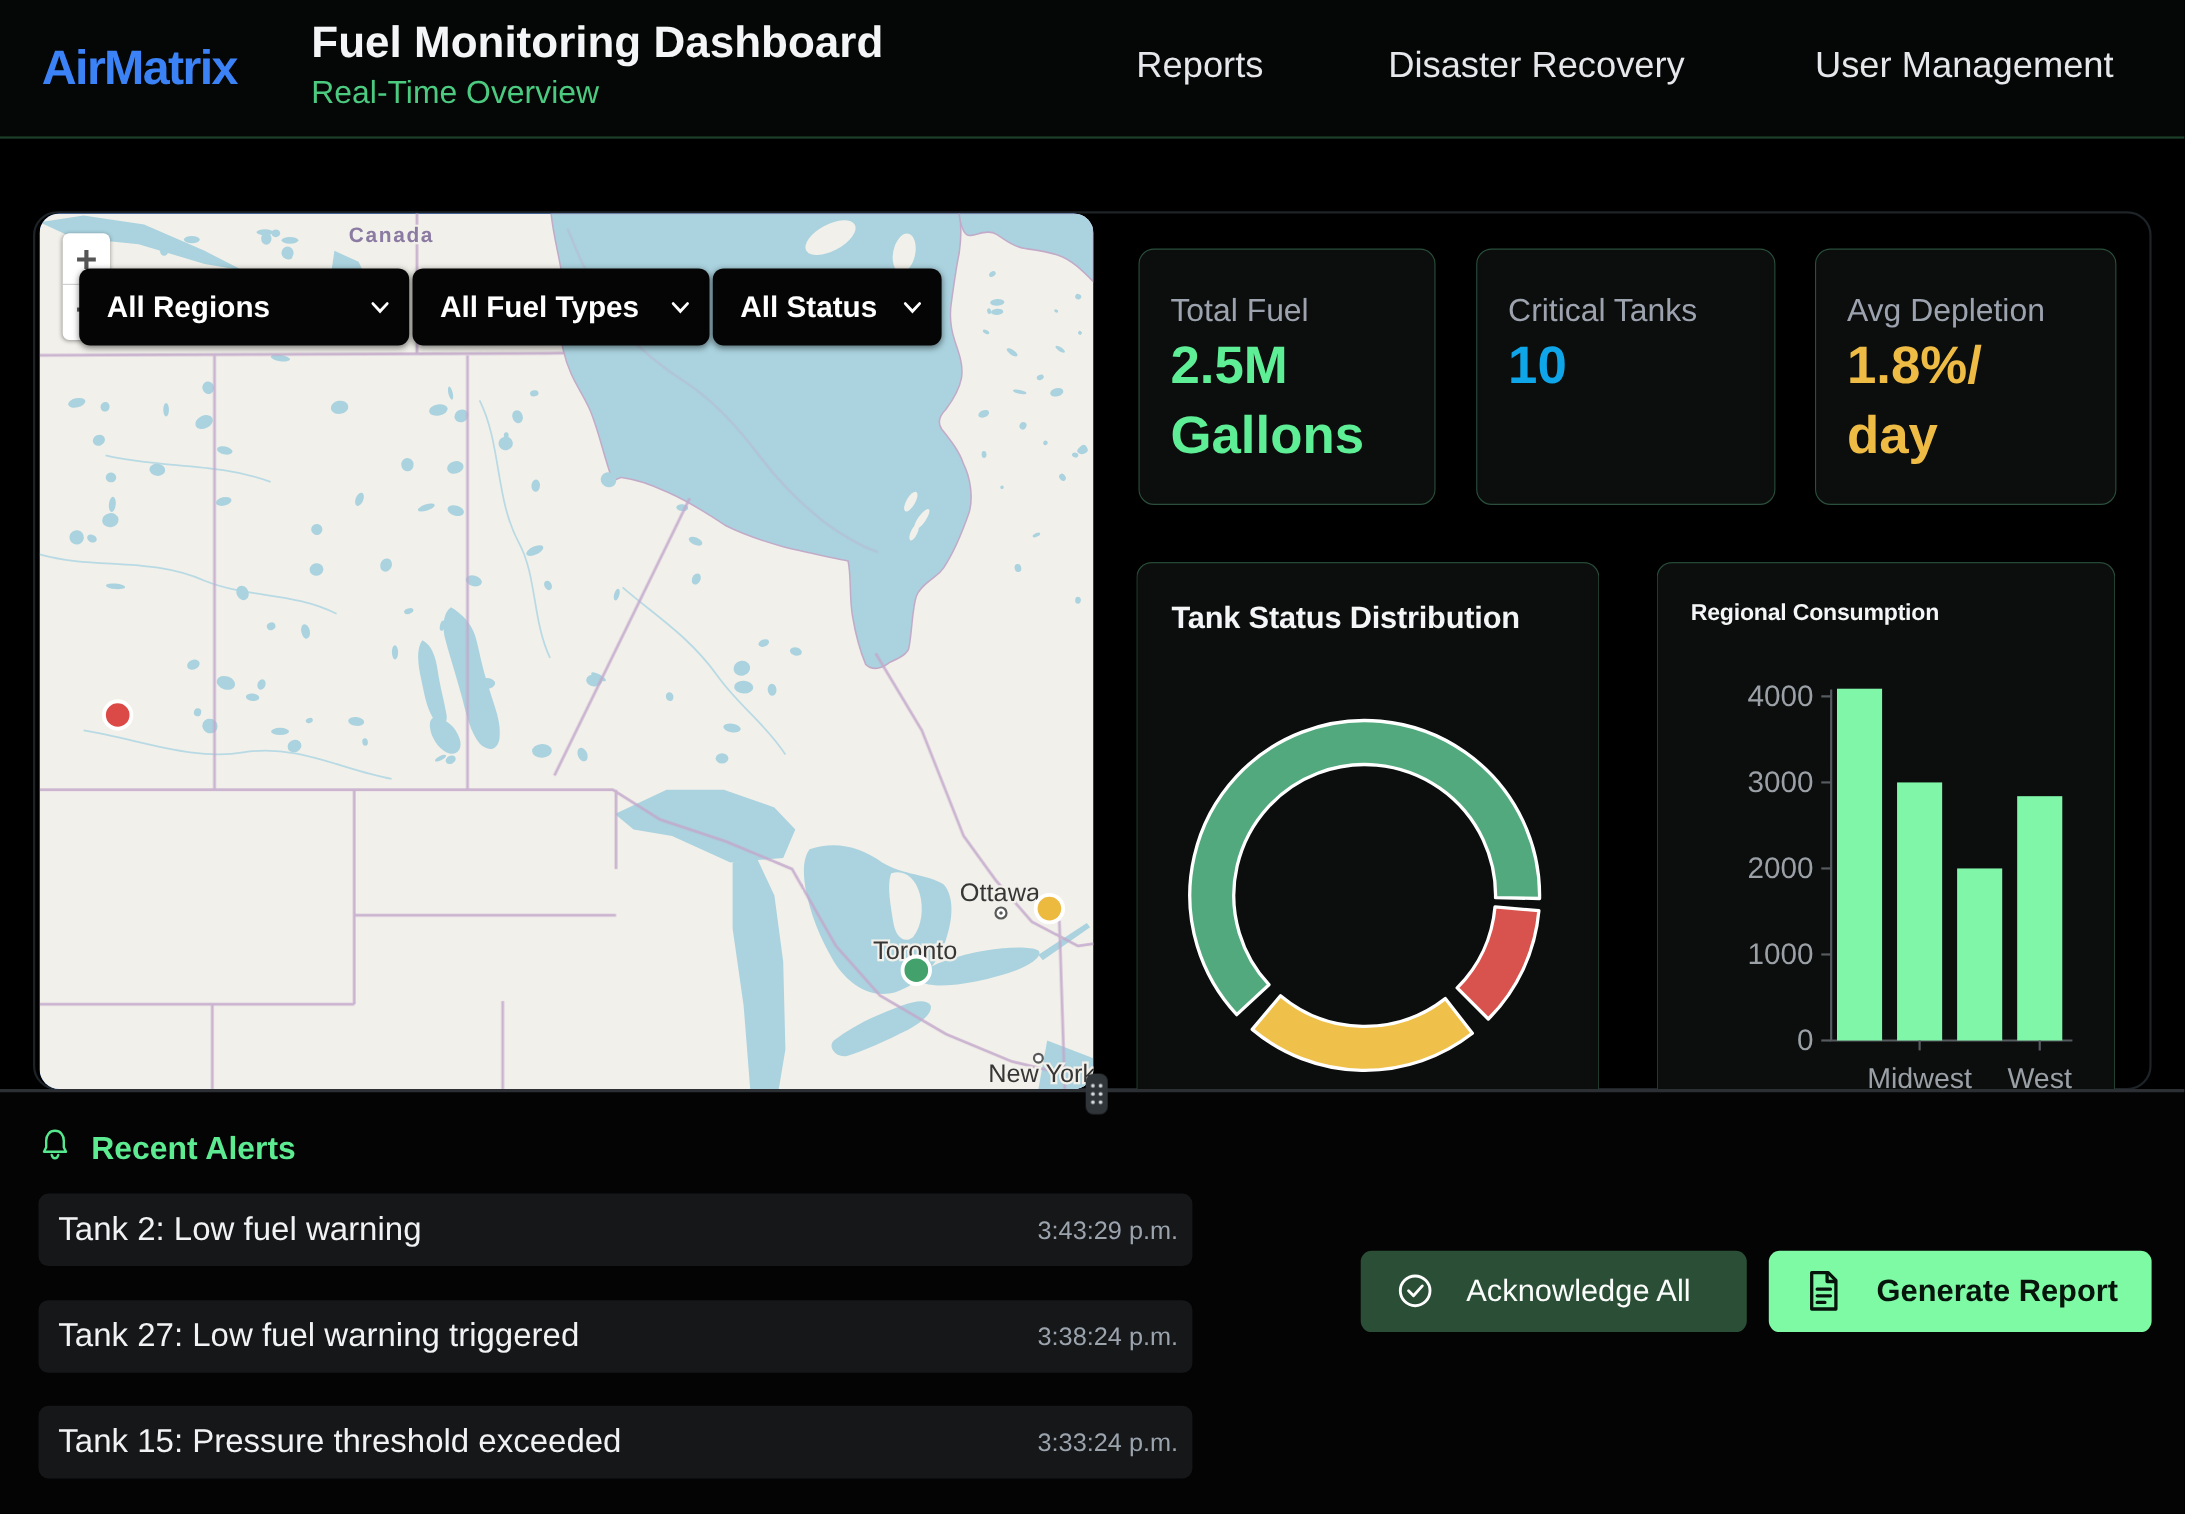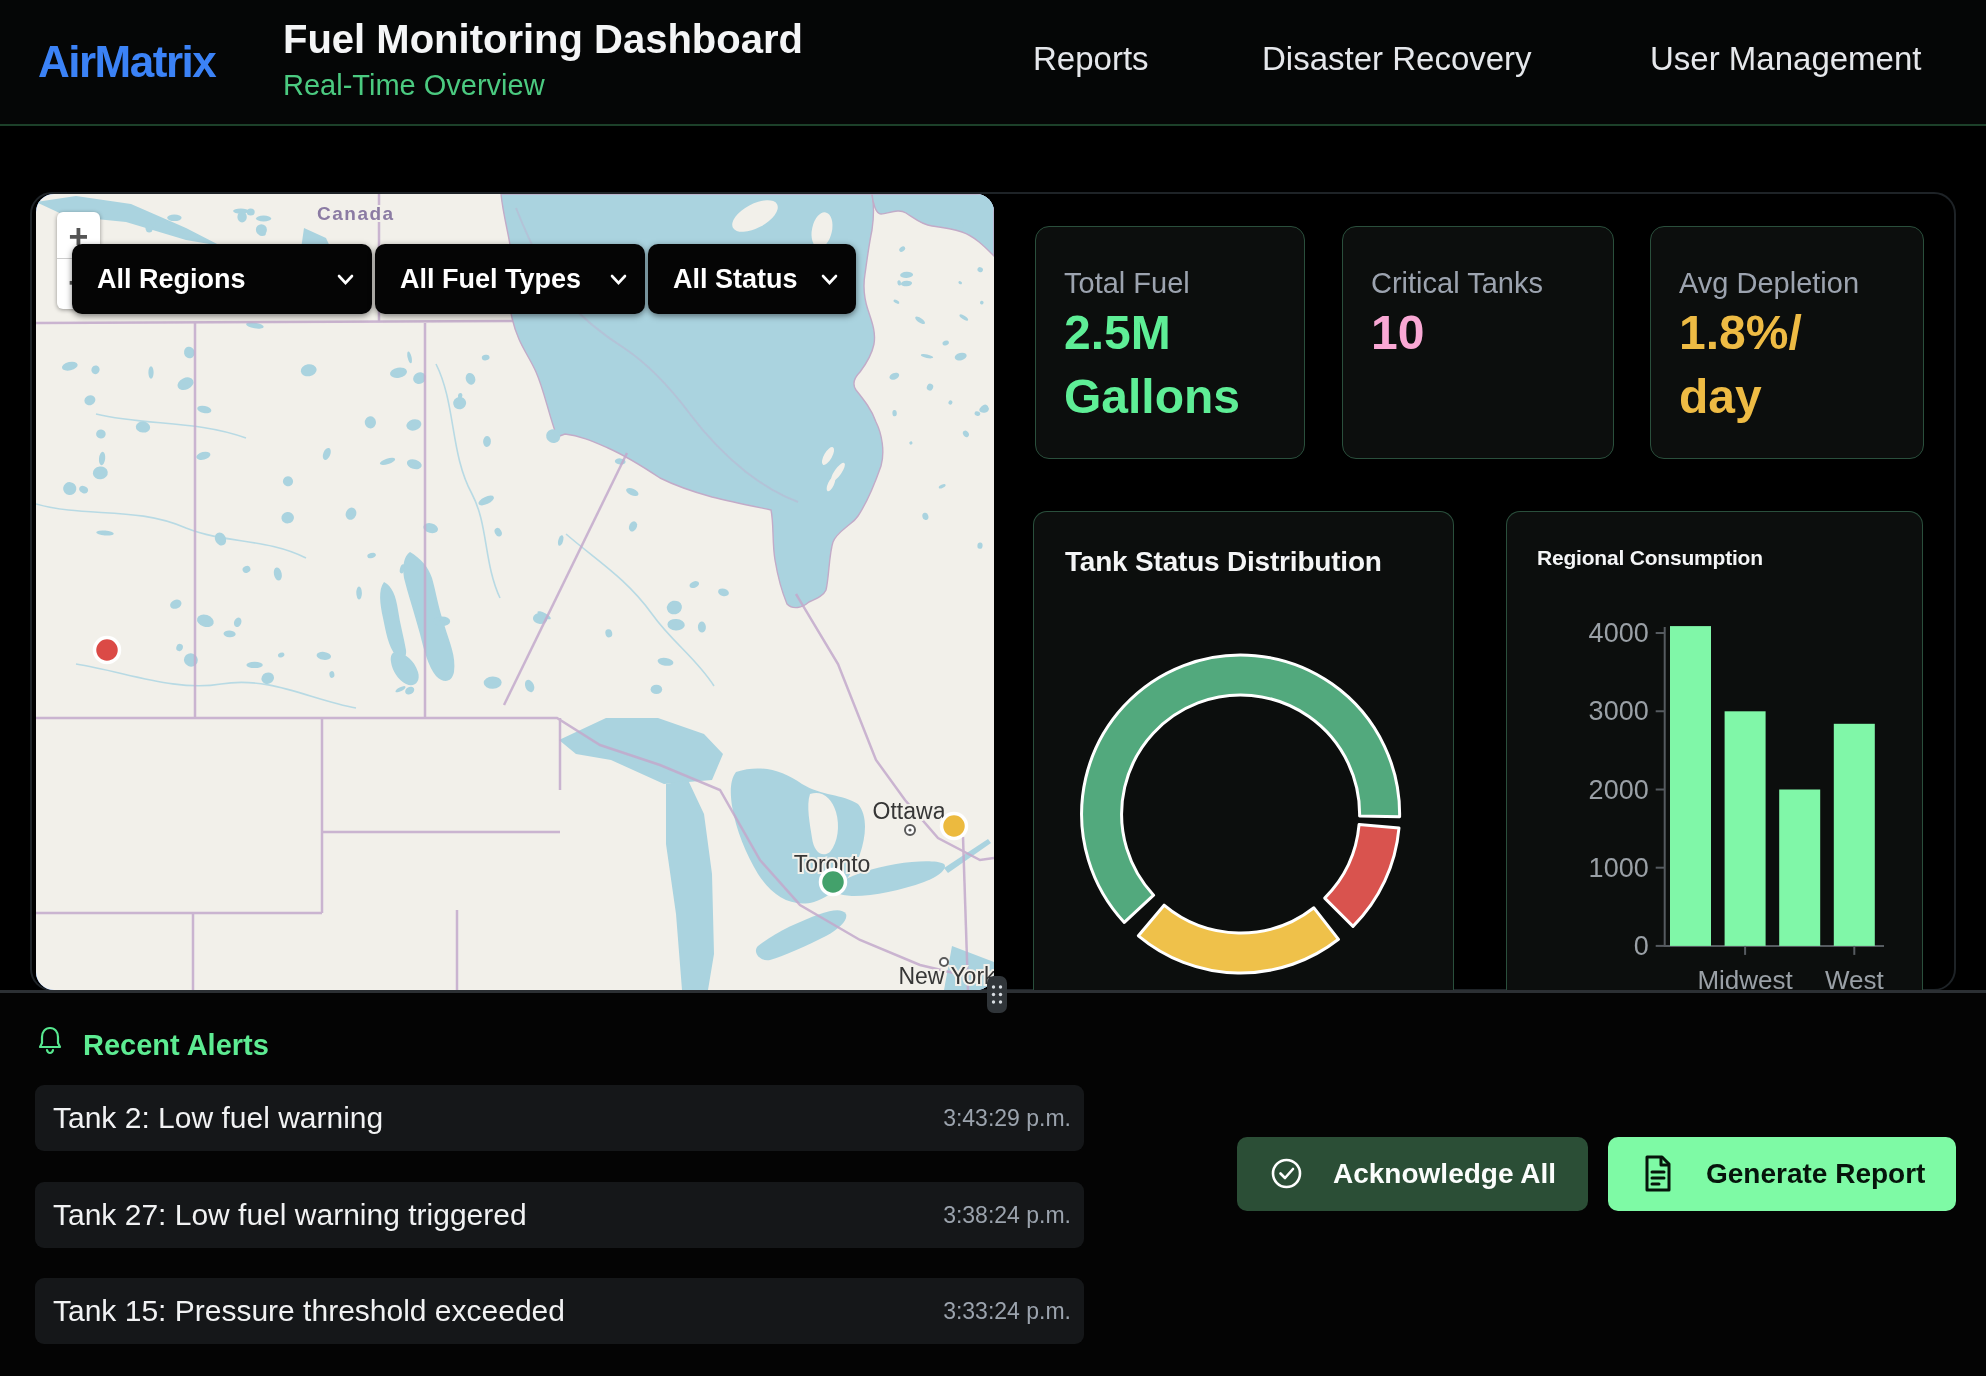--- a/index.html
+++ b/index.html
@@ -264,21 +264,21 @@
       </svg>
   </div>
 </div>
 
 <div class="card abs" style="left:1035px;top:226px;width:270px;height:233px;">
   <div class="statlabel abs" style="left:28px;top:40px;">Total Fuel</div>
   <div class="statval abs" style="left:28px;top:74px;color:#5eee96;">2.5M<br>Gallons</div>
 </div>
 <div class="card abs" style="left:1342px;top:226px;width:272px;height:233px;">
   <div class="statlabel abs" style="left:28px;top:40px;">Critical Tanks</div>
-  <div class="statval abs" style="left:28px;top:74px;color:#f9a8d4;">10</div>
+  <div class="statval abs" style="left:28px;top:74px;color:#0ea5e9;">10</div>
 </div>
 <div class="card abs" style="left:1650px;top:226px;width:274px;height:233px;">
   <div class="statlabel abs" style="left:28px;top:40px;">Avg Depletion</div>
   <div class="statval abs" style="left:28px;top:74px;color:#eebb44;">1.8%/<br>day</div>
 </div>
 
 <div class="card abs" style="left:1033px;top:511px;width:421px;height:479px;border-bottom:none;border-radius:14px 14px 0 0;overflow:hidden;">
   <div class="abs" style="left:31px;top:34px;font-size:28px;font-weight:700;letter-spacing:-0.2px;white-space:nowrap;color:#f4f5f6;">Tank Status Distribution</div>
   <svg class="abs" style="left:0;top:0;" width="421" height="479" viewBox="0 0 421 479">
     <g id="donut">
@@ -348,21 +348,21 @@
   <div class="alertrow" style="top:285px;">
       <span class="msg">Tank 15: Pressure threshold exceeded</span>
       <span class="time">3:33:24 p.m.</span>
     </div>
 
   <div class="abs" style="left:1237px;top:144px;width:351px;height:74px;background:#2b4e36;border-radius:10px;">
     <svg class="abs" style="left:33px;top:20px;" width="33" height="33" viewBox="0 0 33 33">
       <circle cx="16.5" cy="16.5" r="13.5" fill="none" stroke="#fff" stroke-width="2.6"></circle>
       <path d="M10.5,16.5 L15,21 L23,12" fill="none" stroke="#fff" stroke-width="2.6" stroke-linecap="round" stroke-linejoin="round"></path>
     </svg>
-    <div class="abs" style="left:96px;top:21px;font-size:28px;font-weight:700;color:#fbfdfc;">Acknowledge All</div>
+    <div class="abs" style="left:96px;top:21px;font-size:28px;font-weight:400;color:#fbfdfc;">Acknowledge All</div>
   </div>
   <div class="abs" style="left:1608px;top:144px;width:348px;height:74px;background:#7efaa5;border-radius:10px;">
     <svg class="abs" style="left:36px;top:18px;" width="28" height="37" viewBox="0 0 28 37">
       <path d="M3,2 L18,2 L25,9 L25,35 L3,35 Z" fill="none" stroke="#06140b" stroke-width="3" stroke-linejoin="round"></path>
       <path d="M17,2 L17,10 L25,10" fill="none" stroke="#06140b" stroke-width="3" stroke-linejoin="round"></path>
       <path d="M8,17 L20,17 M8,23 L20,23 M8,29 L15,29" stroke="#06140b" stroke-width="3" stroke-linecap="round"></path>
     </svg>
     <div class="abs" style="left:98px;top:21px;font-size:28px;font-weight:700;color:#06140b;">Generate Report</div>
   </div>
 </div>

